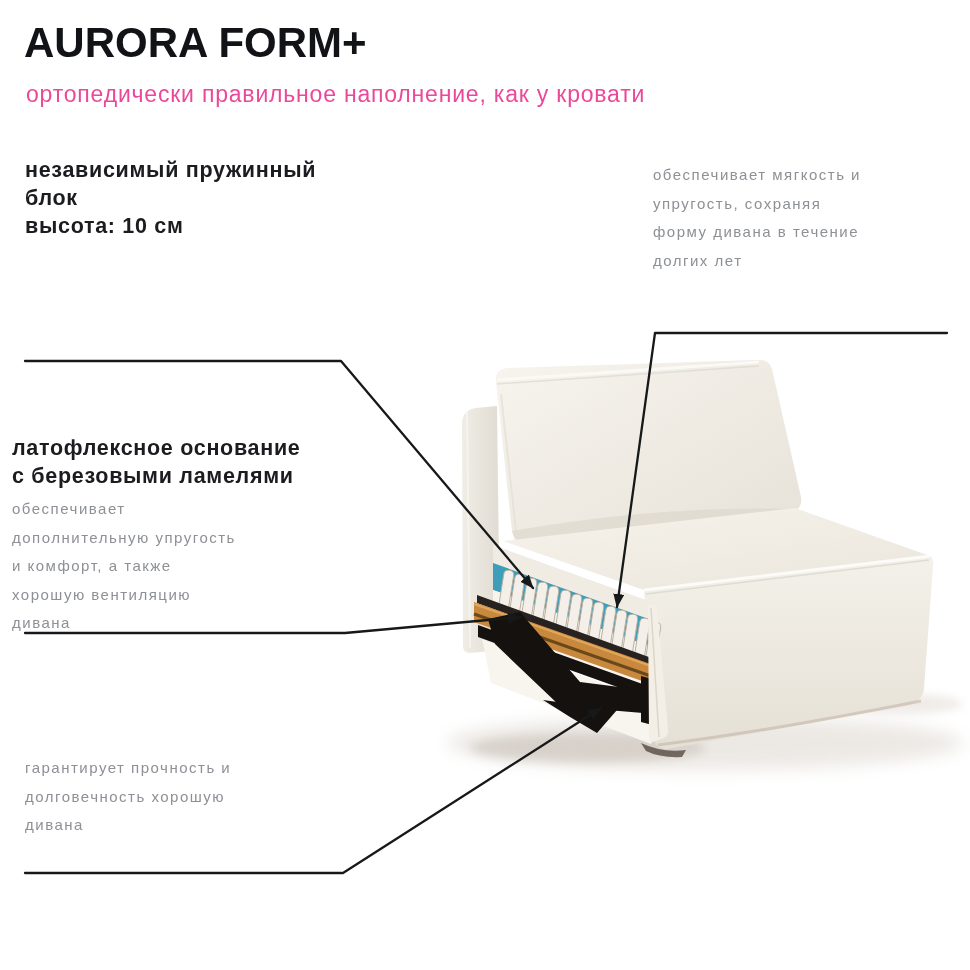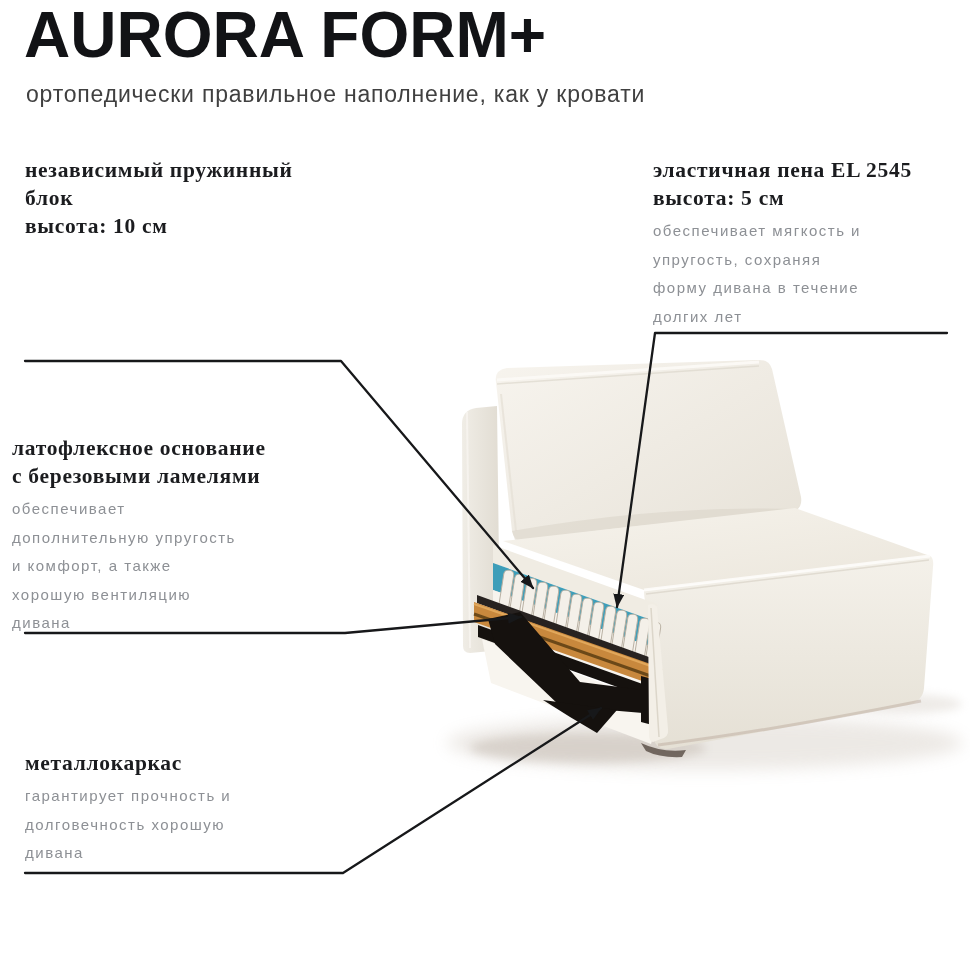--- a/index.html
+++ b/index.html
@@ -1,31 +1,31 @@
 <!DOCTYPE html>
 <html><head>
 <meta charset="utf-8">
 <style>
   html,body{margin:0;padding:0;background:#ffffff;}
   body{width:970px;height:970px;position:relative;overflow:hidden;
        font-family:"Liberation Sans",sans-serif;}
   .canvas{position:absolute;inset:0;}
 
   
-  .title{position:absolute;left:24px;top:6px;margin:0;
-         font-size:64px;line-height:58px;font-weight:700;letter-spacing:0px;
+  .title{position:absolute;left:24px;top:14px;margin:0;
+         font-size:42px;line-height:58px;font-weight:700;letter-spacing:0px;
          color:#121316;white-space:pre;}
   .subtitle{position:absolute;left:26px;top:80px;margin:0;
             font-size:23px;line-height:28px;letter-spacing:0.8px;
-            color:#404040;white-space:pre;}
+            color:#ec4899;white-space:pre;}
 
   
   .callout{position:absolute;width:400px;}
   .callout .hd{margin:0;font-size:21.5px;line-height:28px;font-weight:700;
-               letter-spacing:0.7px;color:#1b1c1f;white-space:pre;font-family:Liberation Serif, serif;}
+               letter-spacing:0.7px;color:#1b1c1f;white-space:pre;}
   .callout .bd{margin:5px 0 0 0;font-size:15px;line-height:28.5px;
                letter-spacing:1.5px;color:#8d9095;white-space:pre;}
   #callout-springs{left:25px;top:156px;}
   #callout-foam{left:653px;top:156px;width:317px;}
   #callout-lamellas{left:12px;top:434px;}
   #callout-frame{left:25px;top:749px;}
 
   
   svg{position:absolute;left:0;top:0;}
   .spring{fill:#f4f0e9;stroke:#b9b0a2;stroke-width:1;}
@@ -138,38 +138,35 @@
     </g>
   </svg>
 
   <div class="callout" id="callout-springs">
     <h3 class="hd">независимый пружинный
 блок
 высота: 10 см</h3>
   </div>
 
   <div class="callout" id="callout-foam">
-    <h3 class="hd">эластичная пена EL 2545
-высота: 5 см</h3>
     <p class="bd">обеспечивает мягкость и
 упругость, сохраняя
 форму дивана в течение
 долгих лет</p>
   </div>
 
   <div class="callout" id="callout-lamellas">
     <h3 class="hd">латофлексное основание
 с березовыми ламелями</h3>
     <p class="bd">обеспечивает
 дополнительную упругость
 и комфорт, а также
 хорошую вентиляцию
 дивана</p>
   </div>
 
   <div class="callout" id="callout-frame">
-    <h3 class="hd">металлокаркас</h3>
     <p class="bd">гарантирует прочность и
 долговечность хорошую
 дивана</p>
   </div>
 
 </div>
 
 </body></html>

